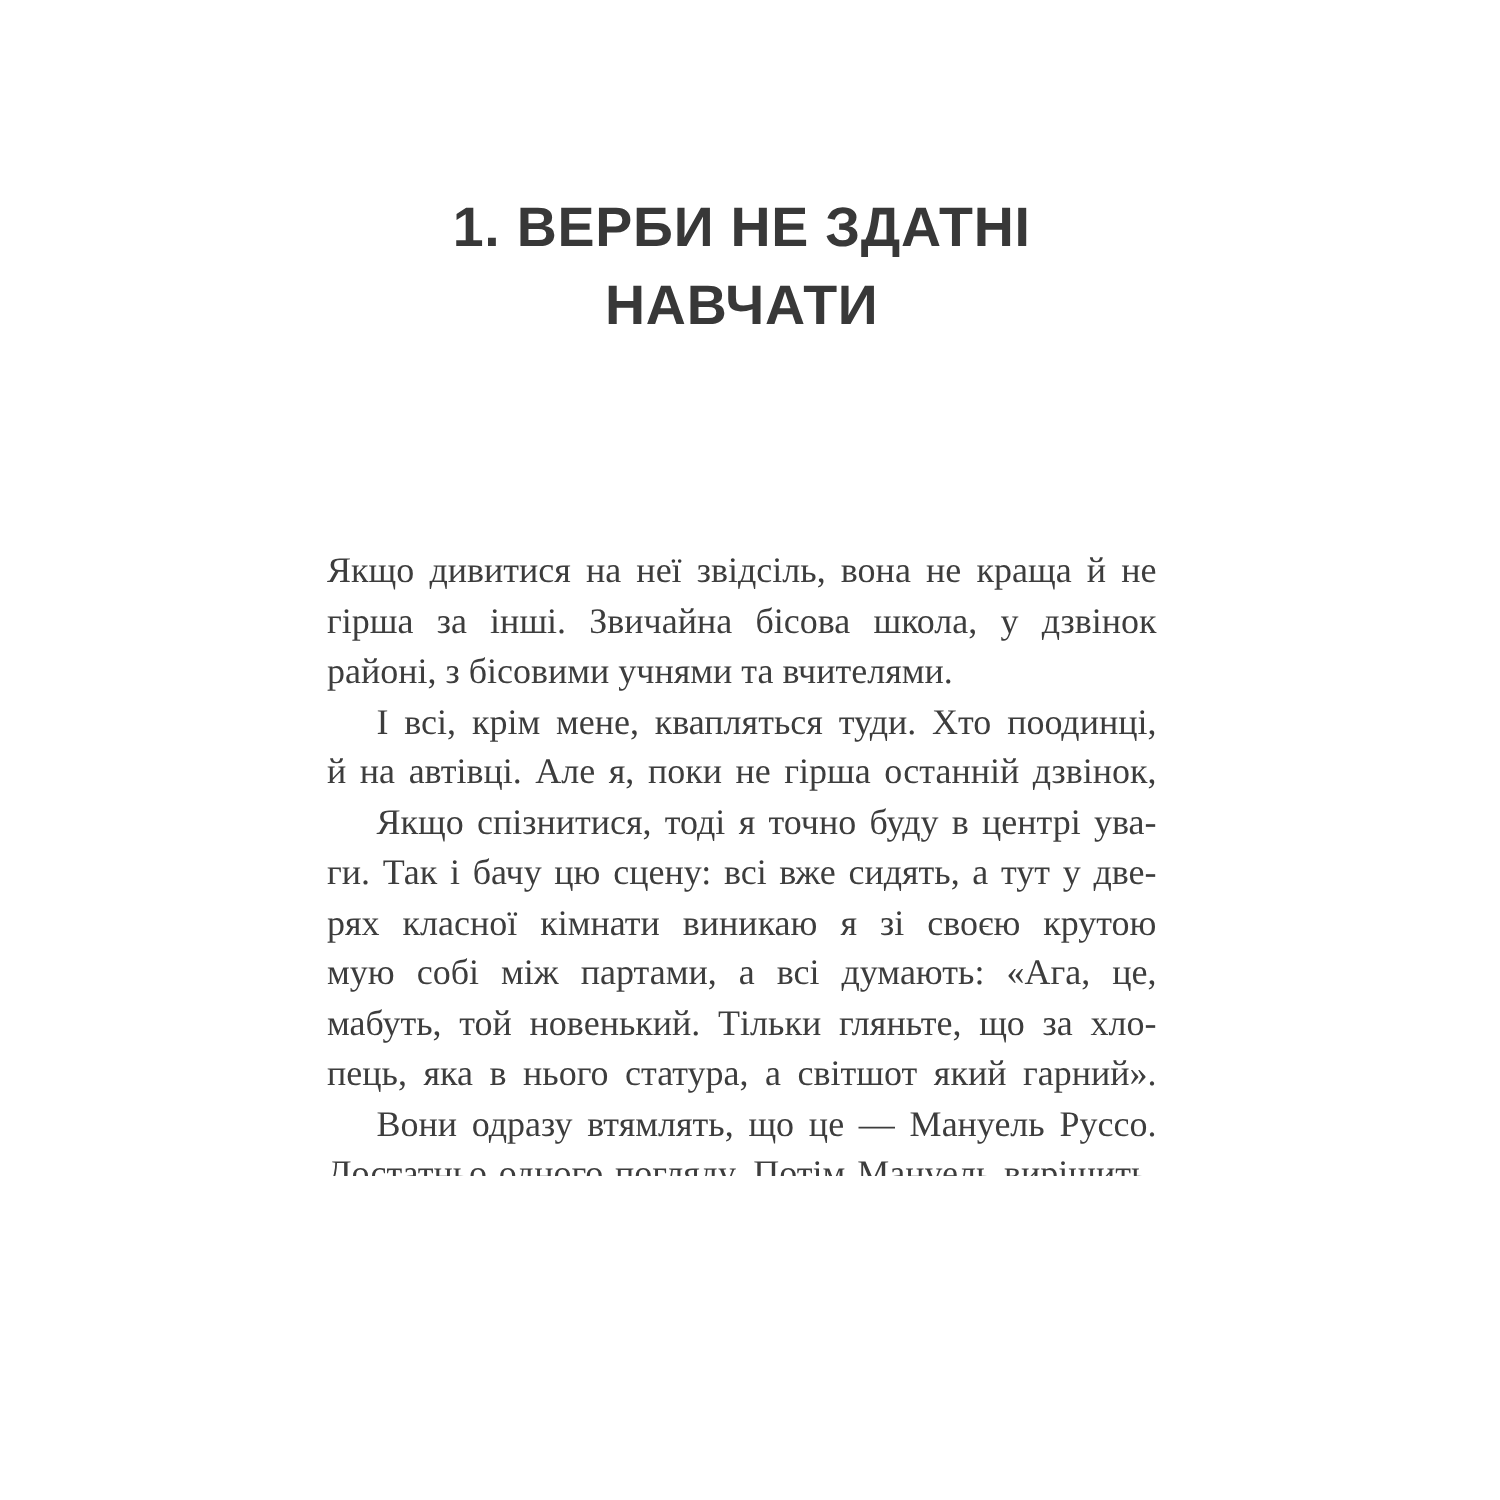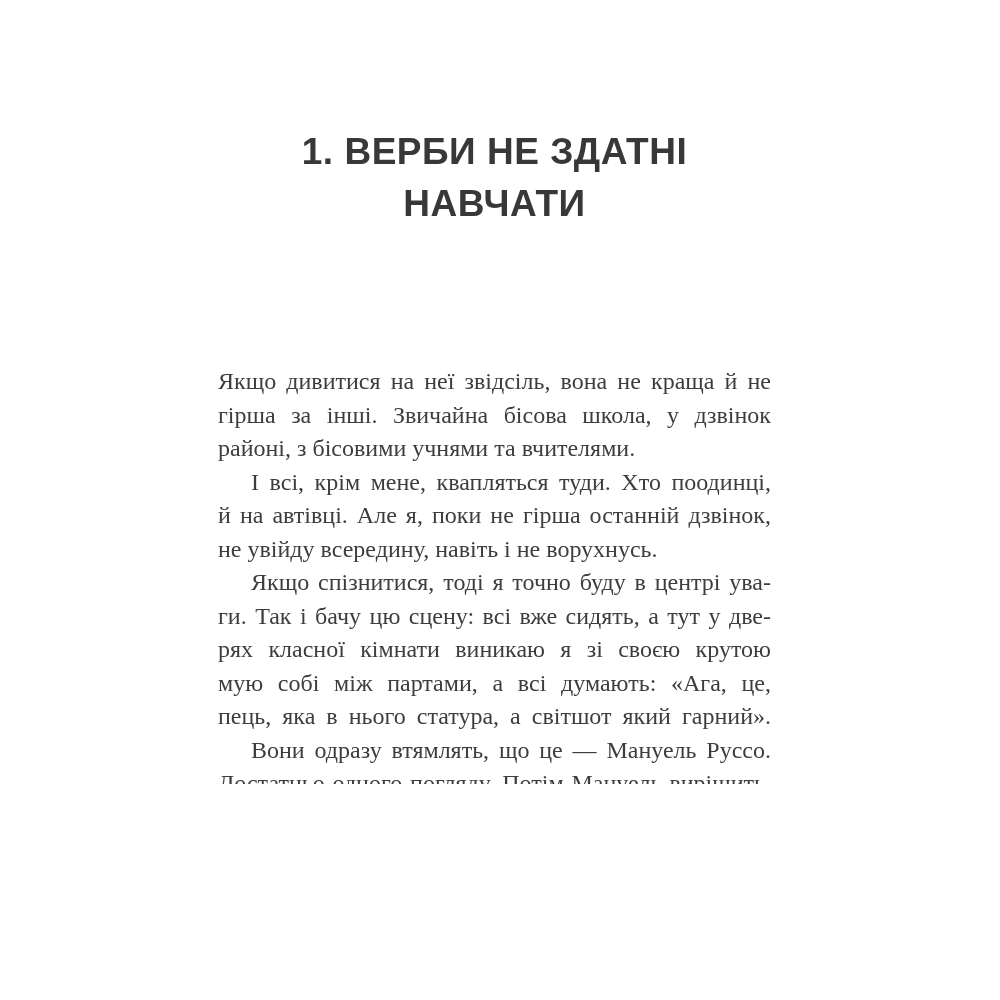--- a/index.html
+++ b/index.html
@@ -61,23 +61,23 @@
     <span class="title-line">1. ВЕРБИ НЕ ЗДАТНІ</span>
     <span class="title-line">НАВЧАТИ</span>
   </h1>
 
   <div class="text-block" id="text-block">
       <div class="line">Якщо дивитися на неї звідсіль, вона не краща й не</div>
       <div class="line">гірша за інші. Звичайна бісова школа, у дзвінок</div>
       <div class="line no-fill">районі, з бісовими учнями та вчителями.</div>
       <div class="line indent">І всі, крім мене, квапляться туди. Хто поодинці,</div>
       <div class="line">й на автівці. Але я, поки не гірша останній дзвінок,</div>
-      <div class="line no-fill">не увійду всередину, навіть і не ворухнусь.</div>
       <div class="line indent">Якщо спізнитися, тоді я точно буду в центрі ува-</div>
       <div class="line">ги. Так і бачу цю сцену: всі вже сидять, а тут у две-</div>
       <div class="line">рях класної кімнати виникаю я зі своєю крутою</div>
       <div class="line">мую собі між партами, а всі думають: «Ага, це,</div>
+      <div class="line">мабуть, той новенький. Тільки гляньте, що за хло-</div>
       <div class="line">пець, яка в нього статура, а світшот який гарний».</div>
       <div class="line indent">Вони одразу втямлять, що це — Мануель Руссо.</div>
       <div class="line">Достатньо одного погляду. Потім Мануель вирішить,</div>
     </div>
 
 </div>
 
 </body></html>

